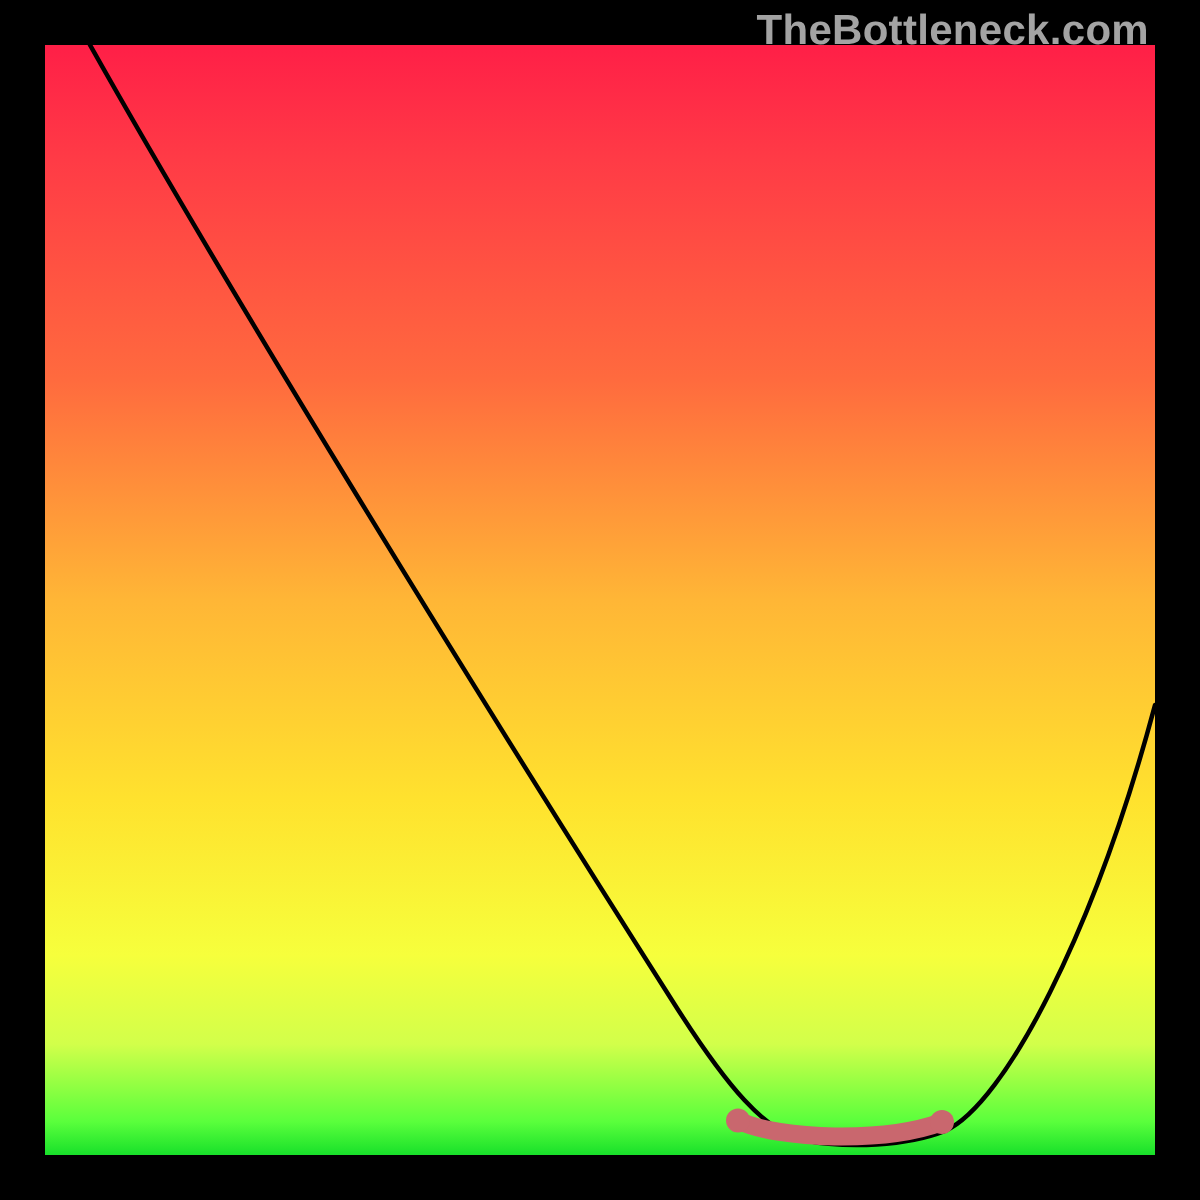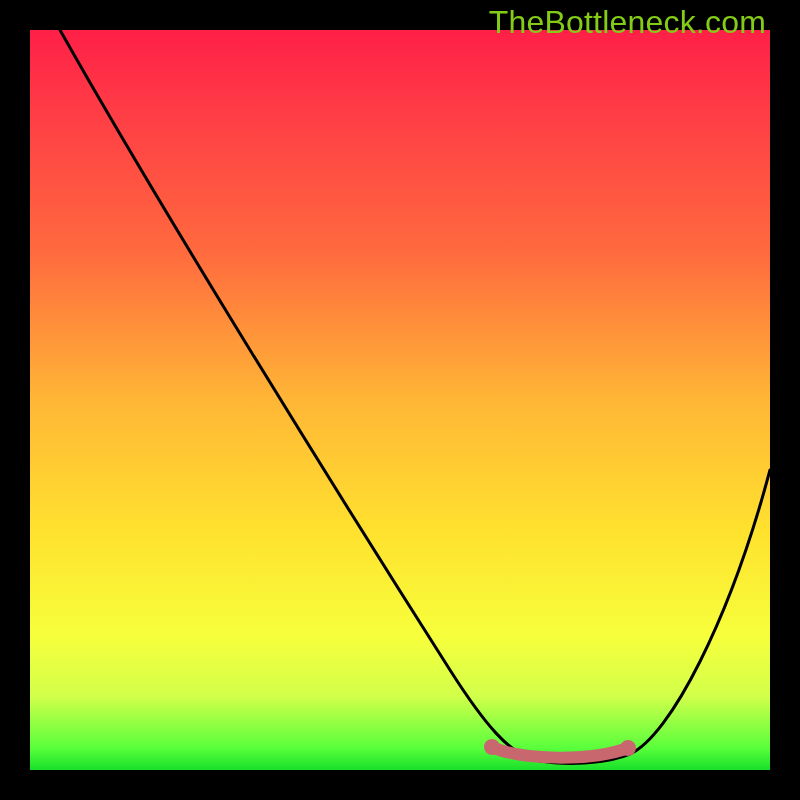--- a/index.html
+++ b/index.html
@@ -36,23 +36,23 @@
       #f6ff3c 82%,
       #d2ff4a 90%,
       #5aff3c 97%,
       #18e02a 100%
     );
   }
   .watermark {
     position: absolute;
     top: 4px;
     right: 34px;
-    font-size: 32px;
-    font-weight: 400;
-    color: #84cc16;
+    font-size: 28px;
+    font-weight: 700;
+    color: #a3a3a3;
     letter-spacing: 0.2px;
     z-index: 10;
   }
   svg.curve {
     position: absolute;
     left: 0;
     top: 0;
     width: 740px;
     height: 740px;
     pointer-events: none;

